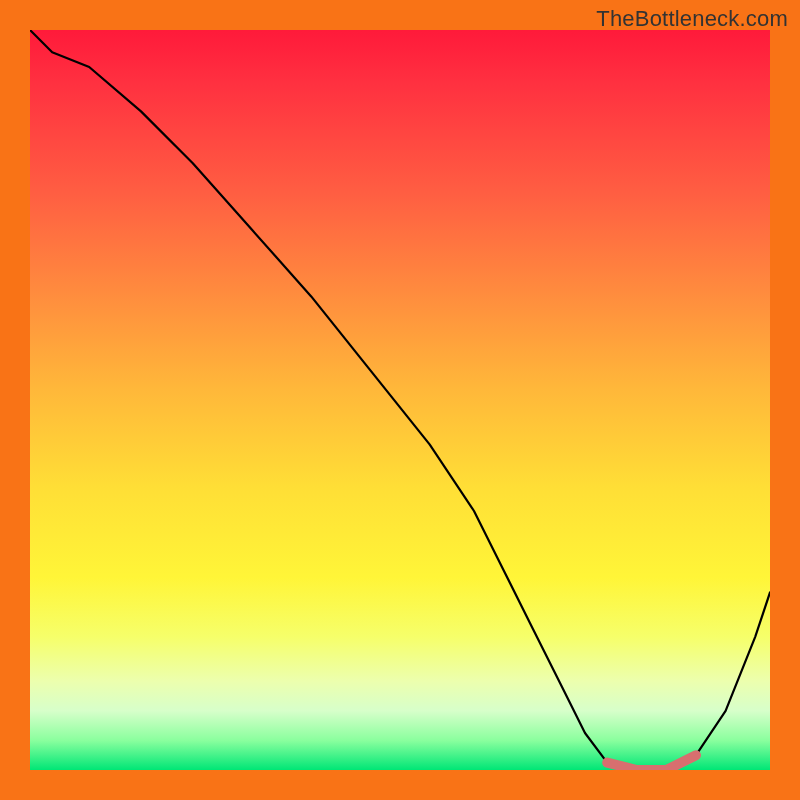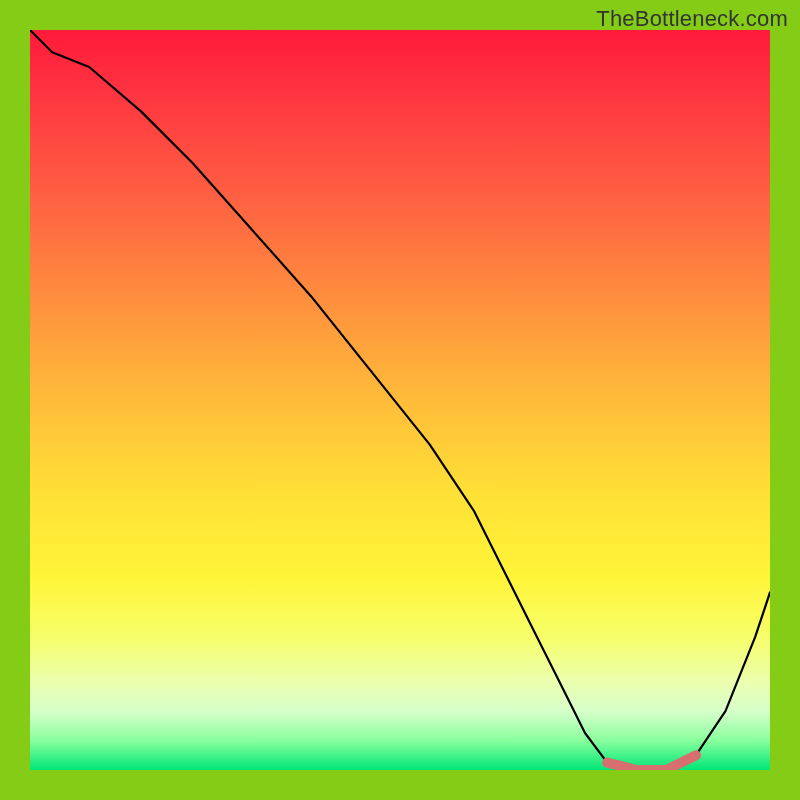--- a/index.html
+++ b/index.html
@@ -1,21 +1,21 @@
 <!DOCTYPE html>
 <html><head>
 <meta charset="utf-8">
 <style>
   * { margin: 0; padding: 0; box-sizing: border-box; }
   html, body { width: 800px; height: 800px; overflow: hidden; background: #000; }
   .frame {
     position: relative;
     width: 800px;
     height: 800px;
-    background: #84cc16;
+    background: #f97316;
   }
   .watermark {
     position: absolute;
     top: 6px;
     right: 12px;
     font-family: Arial, Helvetica, sans-serif;
     font-size: 22px;
     color: #333333;
     letter-spacing: 0.2px;
     user-select: none;

